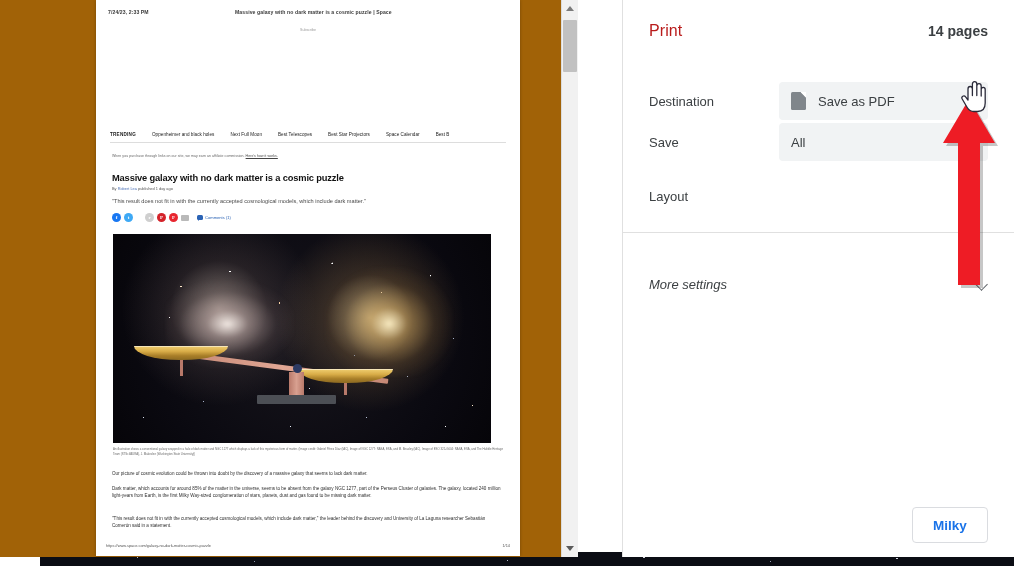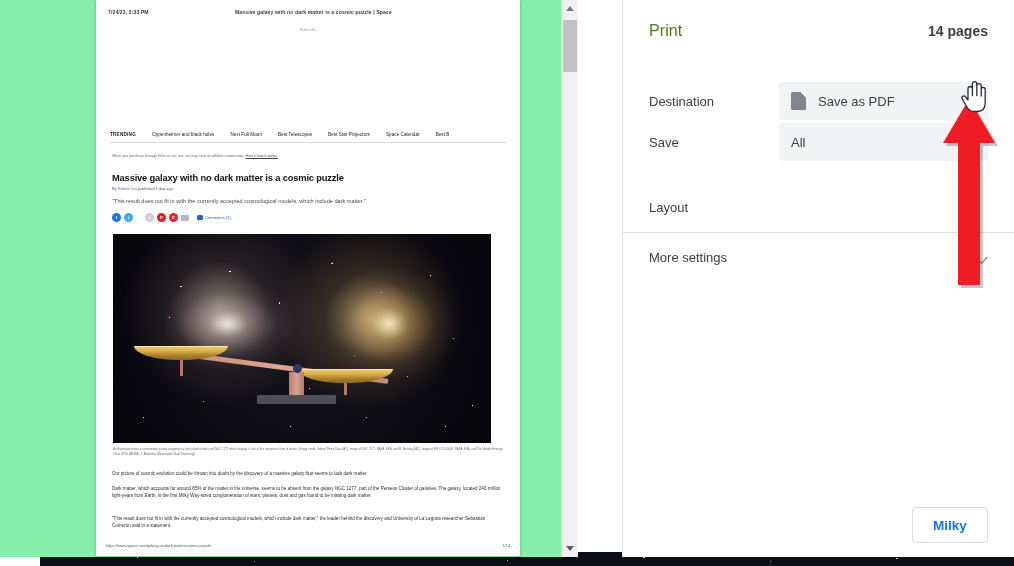--- a/index.html
+++ b/index.html
@@ -37,21 +37,21 @@
       radial-gradient(1.5px 1.5px at 88% 45%, #e6eaf4 50%, transparent 55%),
       radial-gradient(1px 1px at 95% 25%, #8d95aa 50%, transparent 55%);
     opacity: .9;
   }
 
   
   .preview-pane {
     position: absolute;
     left: 0; top: 0;
     width: 578px; height: 557px;
-    background: #86efac;
+    background: #a16207;
   }
   .preview-scroll-track {
     position: absolute;
     right: 0; top: 0;
     width: 17px; height: 557px;
     background: #f1f1f1;
     border-left: 1px solid #dcdcdc;
   }
   .scroll-arrow {
     position: absolute;
@@ -290,34 +290,34 @@
     background: #ffffff;
     border-left: 1px solid #e0e0e0;
   }
   .pd-title-row {
     position: absolute; left: 0; top: 0;
     width: 100%; height: 62px;
     display: flex; align-items: center; justify-content: space-between;
     padding: 0 26px;
   }
   .pd-title {
-    font-size: 16px; color: #4d7c0f; letter-spacing: .1px;
+    font-size: 16px; color: #b91c1c; letter-spacing: .1px;
   }
   .pd-pagecount {
     font-size: 14px; color: #3c4043; font-weight: 700;
   }
   .pd-row {
     position: absolute; left: 0;
     width: 100%; height: 38px;
     display: flex; align-items: center;
     padding: 0 26px;
   }
   .pd-row.destination { top: 82px; }
   .pd-row.pages { top: 123px; }
-  .pd-row.layout { top: 177px; align-items: flex-end; }
+  .pd-row.layout { top: 177px; }
   .pd-label {
     width: 130px; flex: 0 0 130px;
     font-size: 13px; color: #3c4043;
   }
   .pd-select {
     position: relative;
     flex: 1 1 auto; height: 38px;
     background: #f1f3f4;
     border-radius: 4px;
     display: flex; align-items: center;
@@ -347,25 +347,26 @@
     position: absolute; right: 0; top: 0;
     width: 36%; height: 30%;
     background: #ffffff;
     clip-path: polygon(0 0, 100% 100%, 100% 0);
   }
   .pd-divider {
     position: absolute; left: 0; top: 232px;
     width: 100%; height: 1px; background: #e0e0e0;
   }
   .pd-more {
-    position: absolute; left: 0; top: 237px;
+    position: absolute; left: 0; top: 264px;
     width: 100%; height: 40px;
     display: flex; align-items: center; justify-content: space-between;
     padding: 0 26px;
     cursor: pointer;
+    font-style: italic;
   }
   .pd-more .ms-label { font-size: 13px; color: #3c4043; }
   .chev-down-thin {
     width: 12px; height: 12px; position: relative;
   }
   .chev-down-thin:before {
     content: ""; position: absolute; left: 1px; top: 2px;
     width: 8px; height: 8px;
     border-right: 1.6px solid #5f6368;
     border-bottom: 1.6px solid #5f6368;

